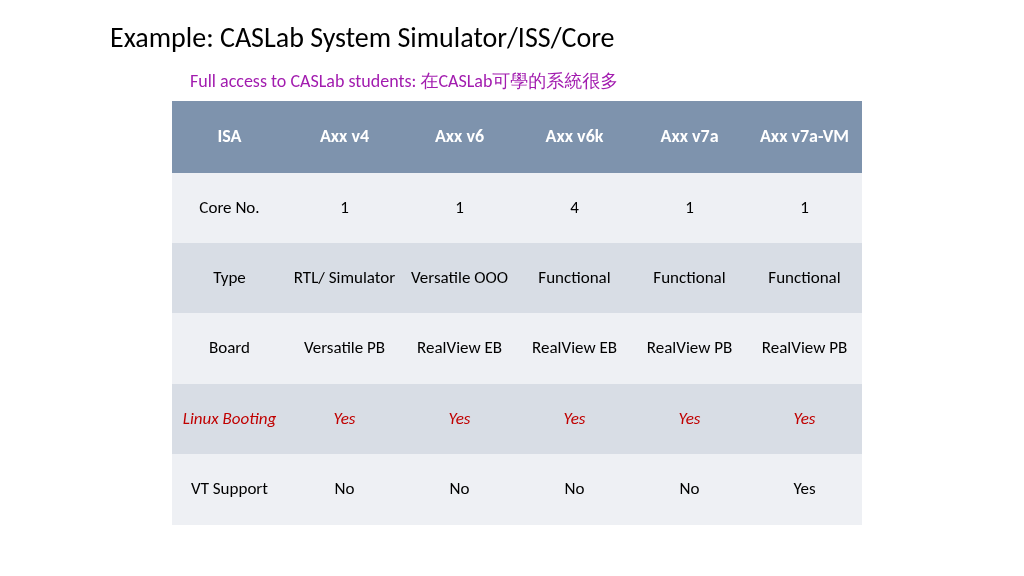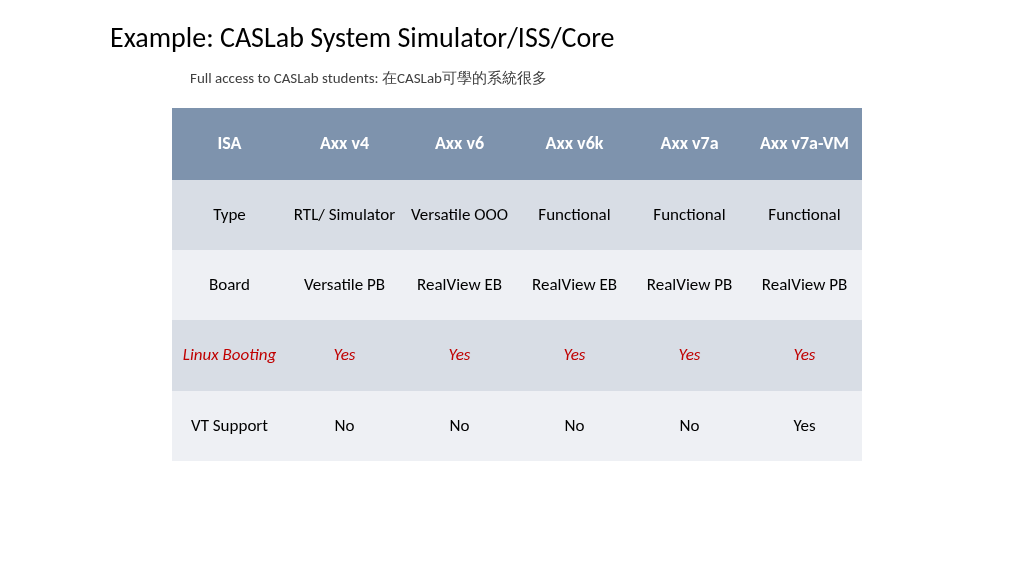--- a/index.html
+++ b/index.html
@@ -13,24 +13,24 @@
   .slide {
     padding: 20px 110px 0 110px;
   }
   .title {
     font-size: 28px;
     font-weight: 400;
     color: #000;
     margin-bottom: 14px;
   }
   .subtitle {
-    font-size: 15px;
-    color: #404040;
+    font-size: 18px;
+    color: #a21caf;
     margin-left: 80px;
-    margin-bottom: 20px;
+    margin-bottom: 8px;
   }
   table {
     border-collapse: collapse;
     width: 690px;
     margin-left: 62px;
     table-layout: fixed;
   }
   th, td {
     text-align: center;
     vertical-align: middle;
@@ -64,20 +64,28 @@
       <tr>
         <th>ISA</th>
         <th>Axx v4</th>
         <th>Axx v6</th>
         <th>Axx v6k</th>
         <th>Axx v7a</th>
         <th>Axx v7a-VM</th>
       </tr>
     </thead>
     <tbody>
+        <tr class="odd">
+          <td class="rowlabel">Core No.</td>
+          <td>1</td>
+          <td>1</td>
+          <td>4</td>
+          <td>1</td>
+          <td>1</td>
+        </tr>
         <tr class="even">
           <td class="rowlabel">Type</td>
           <td>RTL/ Simulator</td>
           <td>Versatile OOO</td>
           <td>Functional</td>
           <td>Functional</td>
           <td>Functional</td>
         </tr>
         <tr class="odd">
           <td class="rowlabel">Board</td>

